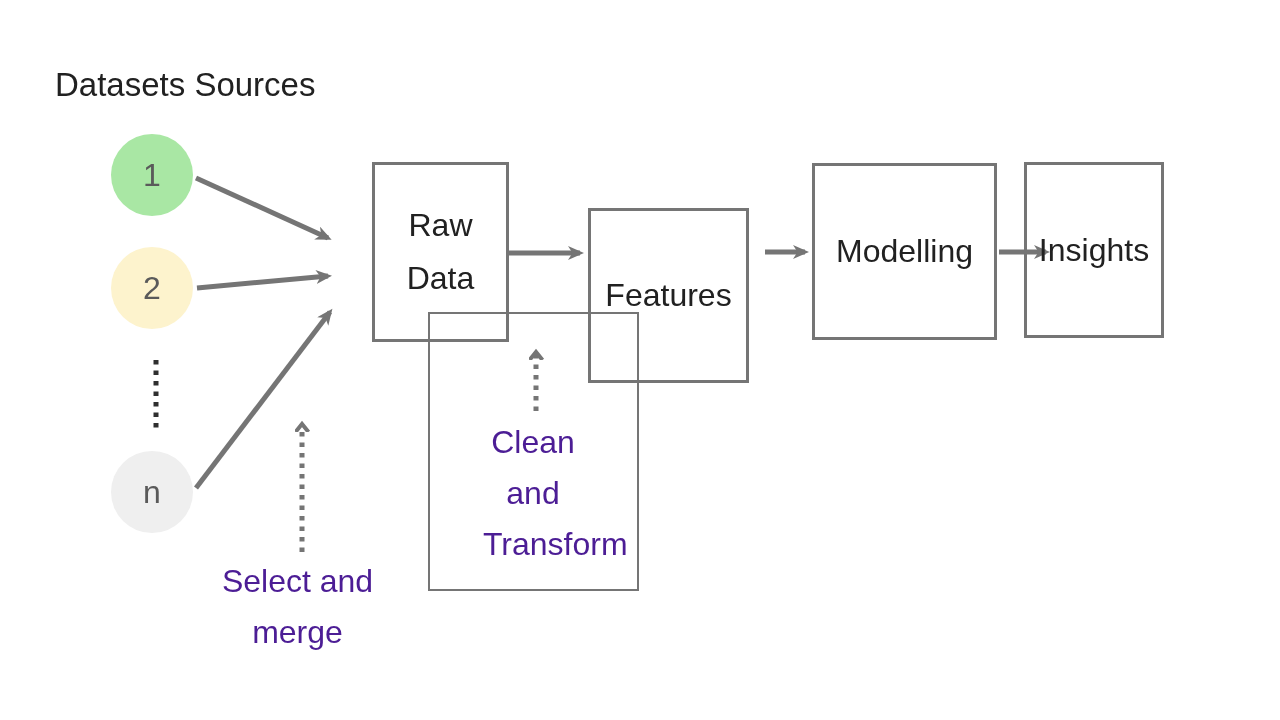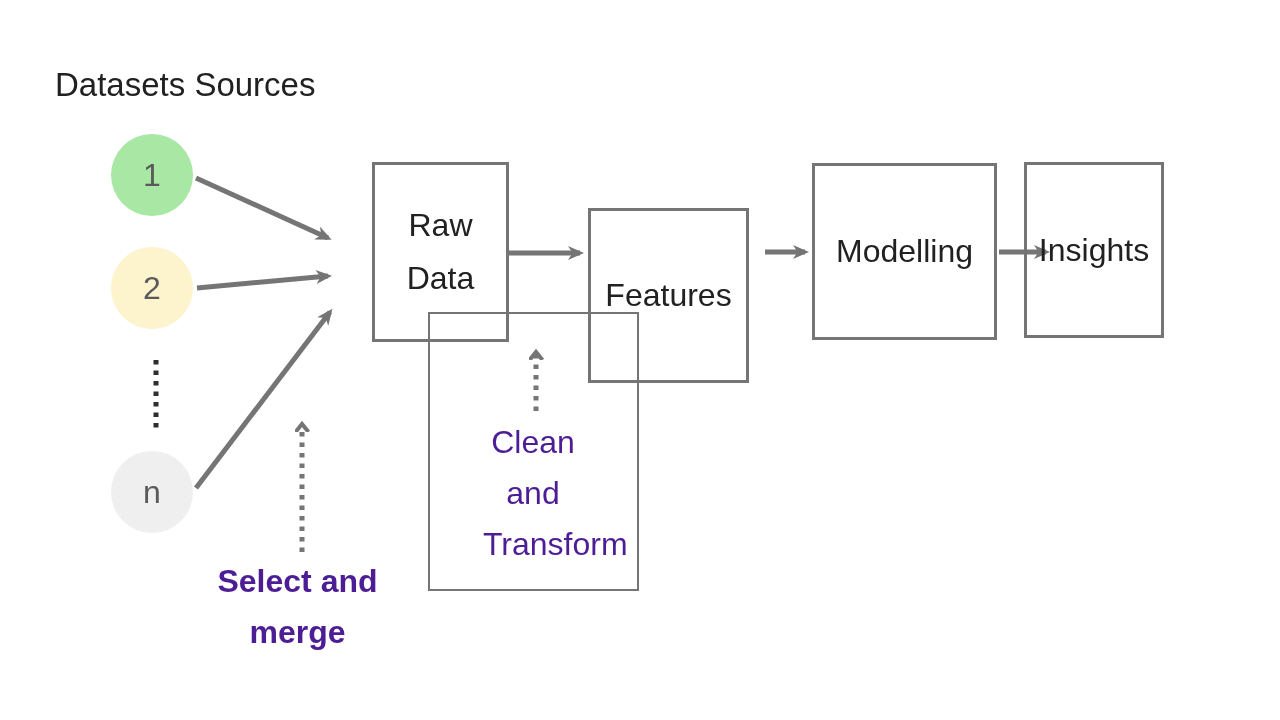--- a/index.html
+++ b/index.html
@@ -48,21 +48,21 @@
     box-sizing: border-box;
     background: transparent;
   }
   .annotation {
     font-size: 32px;
     color: #4c1d95;
     text-align: center;
     line-height: 51px;
   }
   #clean-transform-label { left: 483px; top: 417px; width: 100px; }
-  #select-merge-label    { left: 215px; top: 556px; width: 165px; font-weight: bold; }
+  #select-merge-label    { left: 215px; top: 556px; width: 165px; }
   #arrow-layer { left: 0; top: 0; width: 1280px; height: 720px; }
 </style>
 </head>
 <body>
 
 <svg id="arrow-layer" class="abs" width="1280" height="720" viewBox="0 0 1280 720" xmlns="http://www.w3.org/2000/svg">
   <defs>
     <marker id="mArrow" markerUnits="userSpaceOnUse" markerWidth="20" markerHeight="18" refX="12" refY="7" orient="auto">
       <path d="M0,0 L16,7 L0,14 L4.5,7 Z" fill="#757575"></path>
     </marker>

